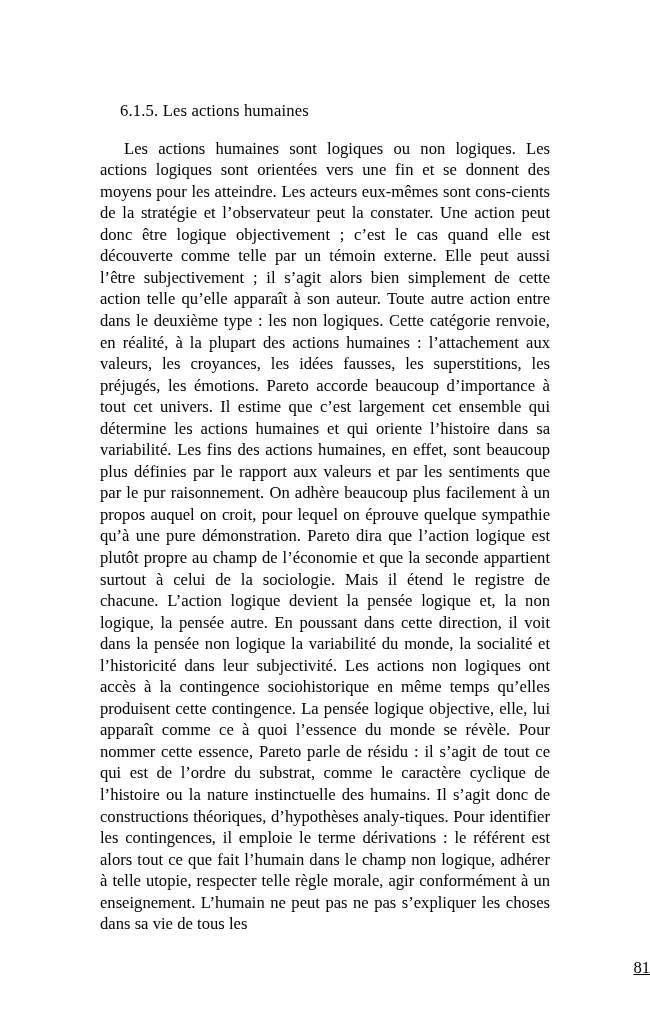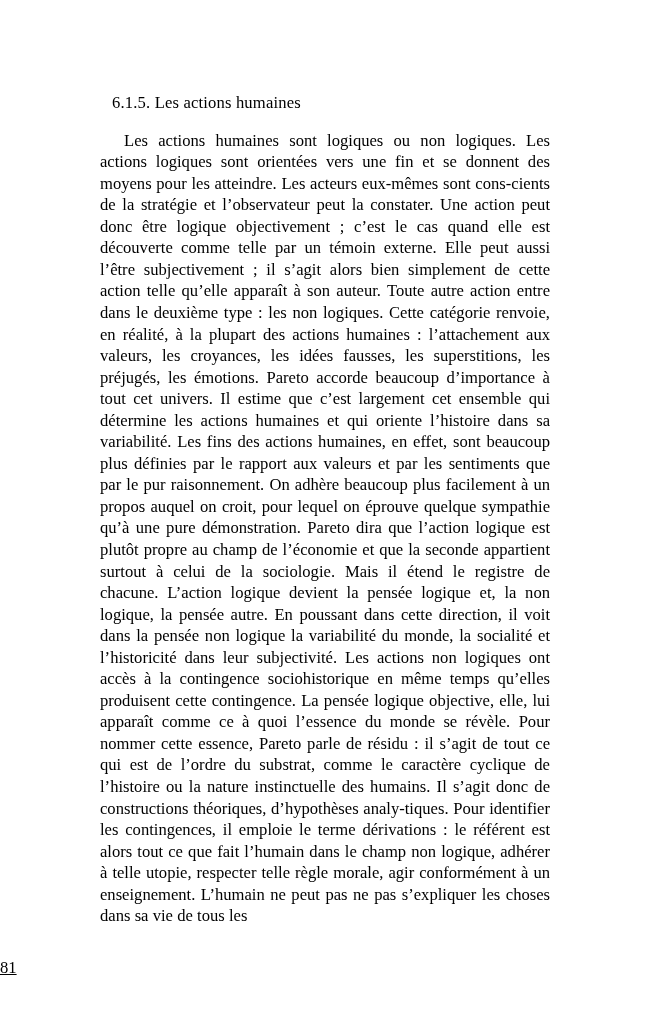--- a/index.html
+++ b/index.html
@@ -27,41 +27,41 @@
     left: 84px;
     top: 88px;
     width: 482px;
   }
 
   .section-heading {
     font-size: 16.6px;
     line-height: 21.6px;
     font-weight: normal;
     text-indent: 24px;
-    margin: 4px;
+    margin: 12px;
     text-align: left;
     letter-spacing: 0.01em;
   }
 
   .body-paragraph {
     font-size: 16.6px;
     line-height: 21.55px;
     margin: 16px;
     text-align: justify;
     text-indent: 24px;
     hyphens: manual;
     word-spacing: 0.005em;
   }
 
   .page-number {
     position: absolute;
     left: 0;
     right: 0;
     top: 957px;
-    text-align: left;
+    text-align: right;
     font-size: 16.6px;
     line-height: 21px;
     font-family: "Liberation Serif", "DejaVu Serif", serif;
     color: #000000;
     text-decoration: underline;
   }
 </style>
 </head>
 <body>
 

